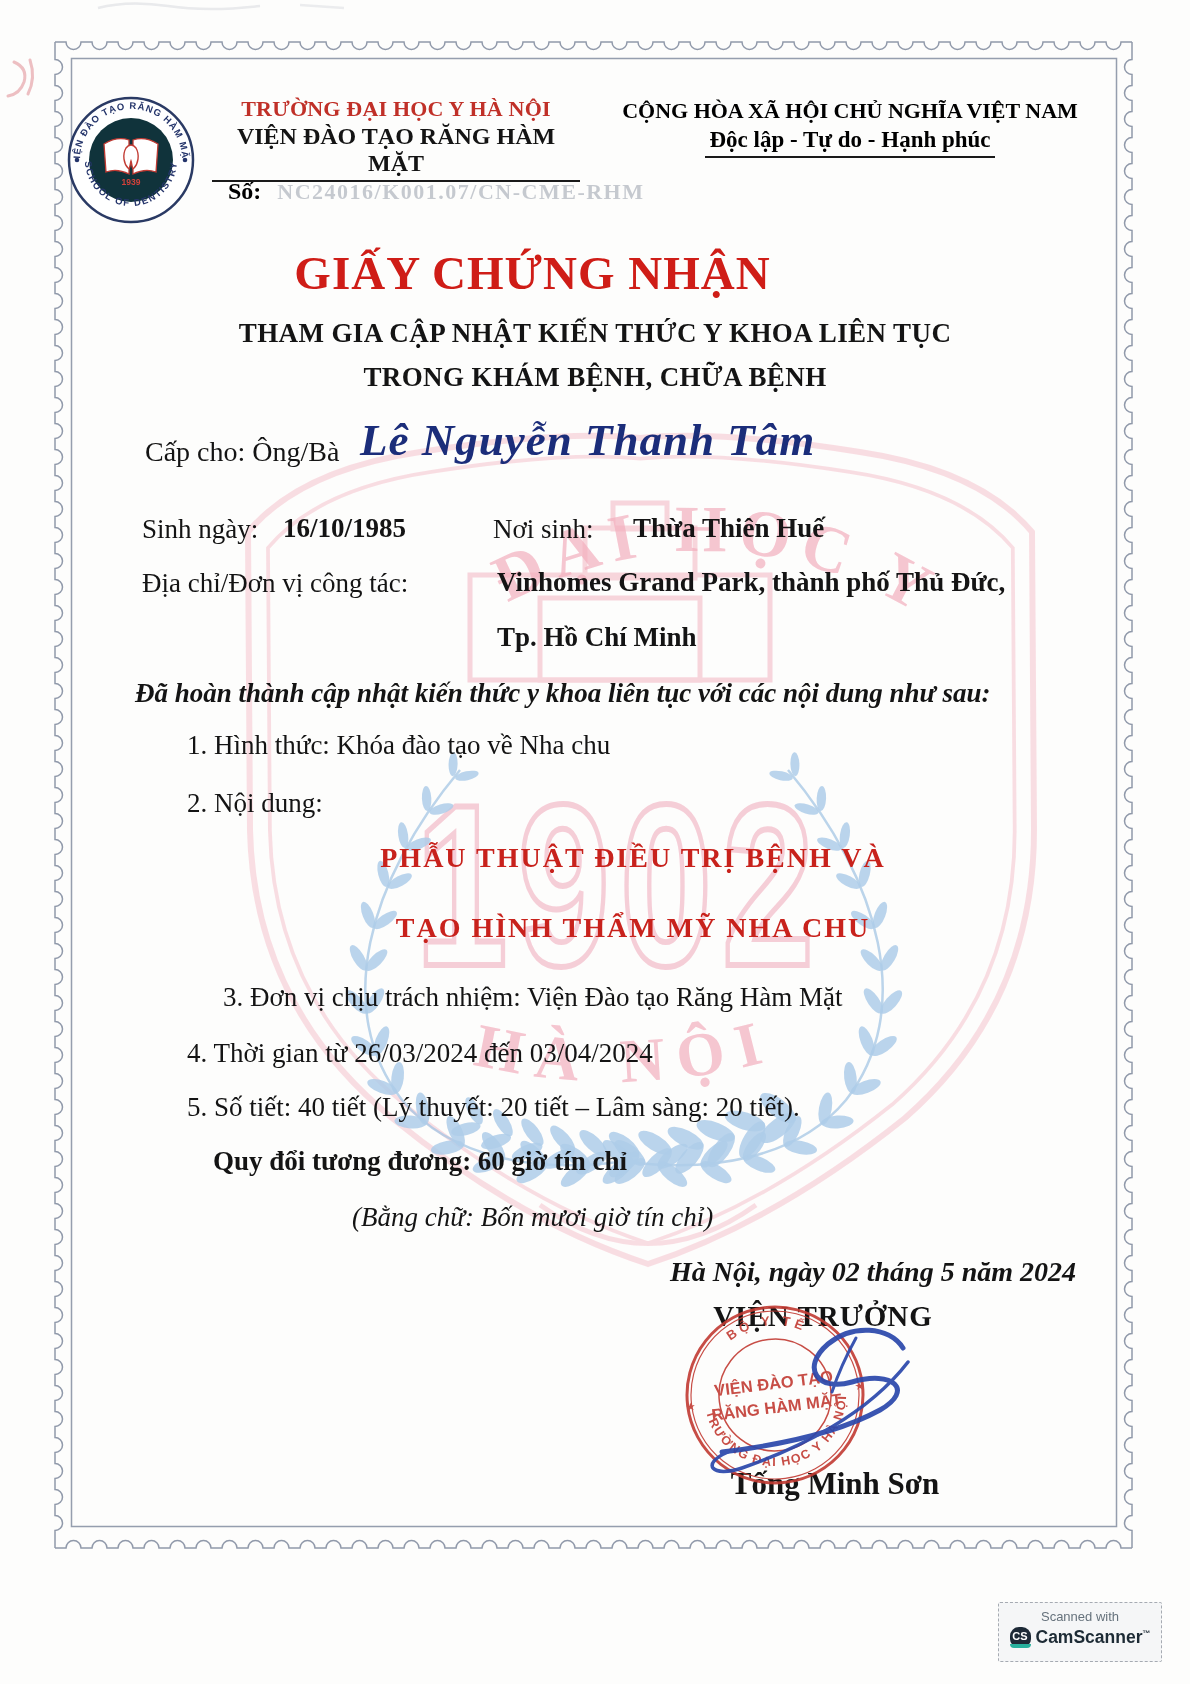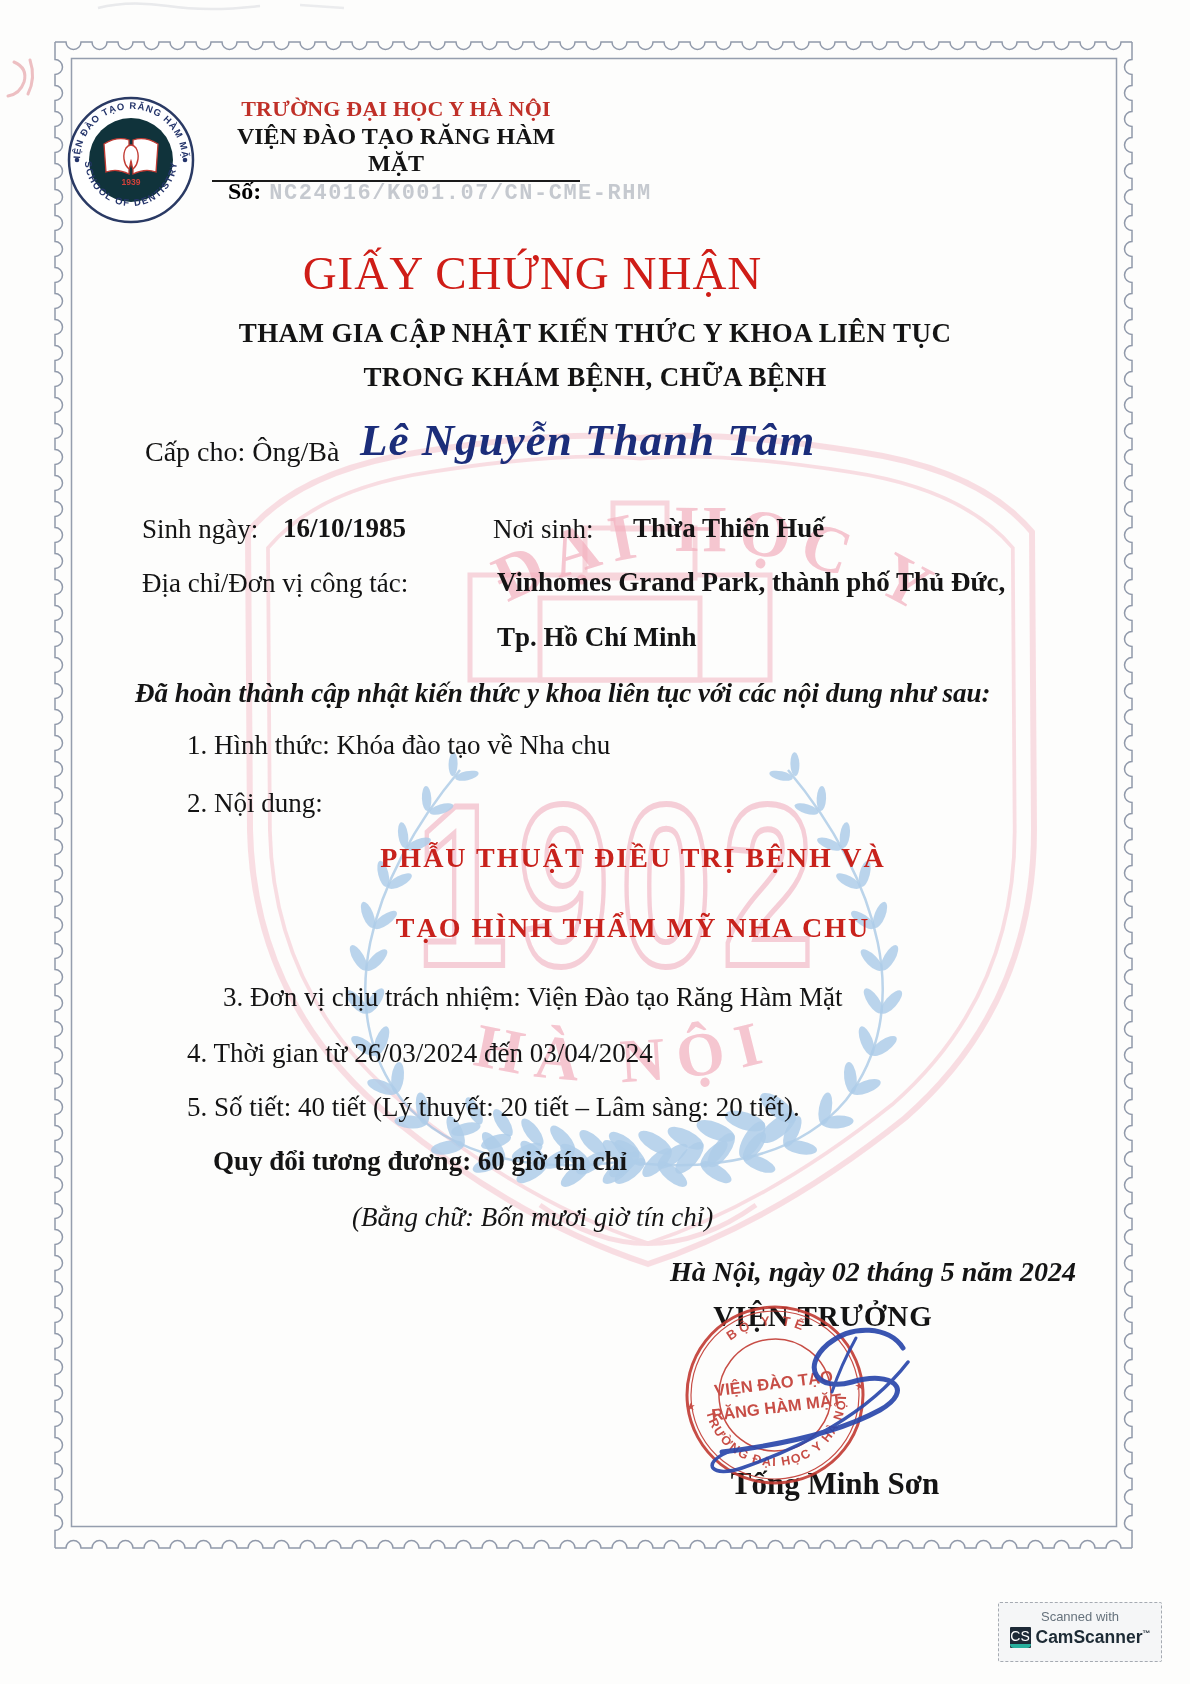--- a/index.html
+++ b/index.html
@@ -11,36 +11,36 @@
   .hdr-left .l1{font-size:22px;font-weight:bold;color:#c03028;letter-spacing:.2px;}
   .hdr-left .l2{display:inline-block;font-size:24px;font-weight:bold;color:#141414;
                 border-bottom:2.5px solid #1a1a1a;padding:0 6px 3px 6px;margin-top:1px;}
   .hdr-right{position:absolute;left:620px;top:98px;width:460px;text-align:center;}
   .hdr-right .l1{font-size:22px;font-weight:bold;}
   .hdr-right .l2{display:inline-block;font-size:23px;font-weight:bold;border-bottom:2.5px solid #1a1a1a;
                  padding:0 4px 3px 4px;margin-top:3px;}
   .serial{position:absolute;left:228px;top:178px;font-size:24px;}
   .serial .lab{font-weight:bold;}
   .serial .val{color:#99a0ac;opacity:.55;filter:blur(.6px);font-weight:bold;font-size:22px;
-               letter-spacing:1.5px;margin-left:8px;font-family:Liberation Mono, monospace;}
-  .title{left:0;top:246px;width:1065px;text-align:center;font-size:47px;font-weight:normal;
+               letter-spacing:1.5px;margin-left:16px;}
+  .title{left:0;top:246px;width:1065px;text-align:center;font-size:47px;font-weight:bold;
          color:#cf1d17;letter-spacing:1px;}
   .sub{left:0;width:1190px;text-align:center;font-size:27px;font-weight:bold;letter-spacing:.4px;}
   .line{font-size:27px;}
   .val{font-weight:bold;}
   .course{left:76px;width:1114px;text-align:center;font-size:28px;font-weight:bold;
           color:#c8221c;letter-spacing:2px;}
   .datefmt{font-size:28px;font-weight:bold;font-style:italic;}
   .badge{position:absolute;left:998px;top:1602px;width:162px;height:58px;background:#f5f6f7;
          border:1px dashed #a6abb2;border-radius:2px;font-family:"Liberation Sans", sans-serif;
          text-align:center;}
   .badge .sw{font-size:13px;color:#66727c;margin-top:7px;line-height:13px;}
   .cs-row{display:flex;align-items:center;justify-content:center;gap:5px;margin-top:4px;}
-  .cs-sq{position:relative;width:21px;height:21px;background:#1d2936;border-radius:1px;
-         color:#fff;font-size:14px;font-weight:normal;line-height:19px;text-align:center;}
+  .cs-sq{position:relative;width:21px;height:21px;background:#1d2936;border-radius:9px;
+         color:#fff;font-size:11px;font-weight:bold;line-height:19px;text-align:center;}
   .cs-sq .teal{position:absolute;left:0;bottom:0;width:100%;height:4px;background:#28b09d;
          border-radius:0 0 5px 5px;}
   .cs-name{font-size:17.5px;font-weight:bold;color:#1d2b35;}
   .cs-tm{font-size:8px;color:#1d2b35;vertical-align:super;}
   svg{position:absolute;left:0;top:0;pointer-events:none;}
 </style>
 </head>
 <body>
 
 <div class="page">
@@ -194,20 +194,24 @@
       <path d="M 27 -13 Q 14 -21 2 -17 L 2 17 Q 14 11 25 15 Z" fill="#ffffff" stroke="#bf3a33" stroke-width="1.3"></path>
       <path d="M -5 -9 C -9 -2 -7 7 -3 11 C -1 13 -1 7 0 4 C 1 7 1 13 3 11 C 7 7 9 -2 5 -9 C 2 -13 -2 -13 -5 -9 Z" fill="#ffffff" stroke="#c23b33" stroke-width="1.4"></path>
       <text x="0" y="28" text-anchor="middle" font-family="Liberation Sans, sans-serif" font-size="8.5" font-weight="bold" fill="#d2413a">1939</text>
     </g>
   </svg>
 
   <div class="hdr-left">
     <div class="l1">TRƯỜNG ĐẠI HỌC Y HÀ NỘI</div>
     <div><span class="l2">VIỆN ĐÀO TẠO RĂNG HÀM MẶT</span></div>
   </div>
+  <div class="hdr-right">
+    <div class="l1">CỘNG HÒA XÃ HỘI CHỦ NGHĨA VIỆT NAM</div>
+    <div><span class="l2">Độc lập - Tự do - Hạnh phúc</span></div>
+  </div>
   <div class="serial">
     <span class="lab">Số:</span><span class="val">NC24016/K001.07/CN-CME-RHM</span>
   </div>
 
   <div class="t title">GIẤY CHỨNG NHẬN</div>
   <div class="t sub" style="top:318px;">THAM GIA CẬP NHẬT KIẾN THỨC Y KHOA LIÊN TỤC</div>
   <div class="t sub" style="top:362px;">TRONG KHÁM BỆNH, CHỮA BỆNH</div>
 
   <div class="t line" style="left:145px;top:436px;font-size:28px;">Cấp cho: Ông/Bà</div>
   <div class="t b i" style="left:360px;top:414px;font-size:45px;color:#1b2d7a;letter-spacing:1px;text-align:right;">Lê Nguyễn Thanh Tâm</div>

